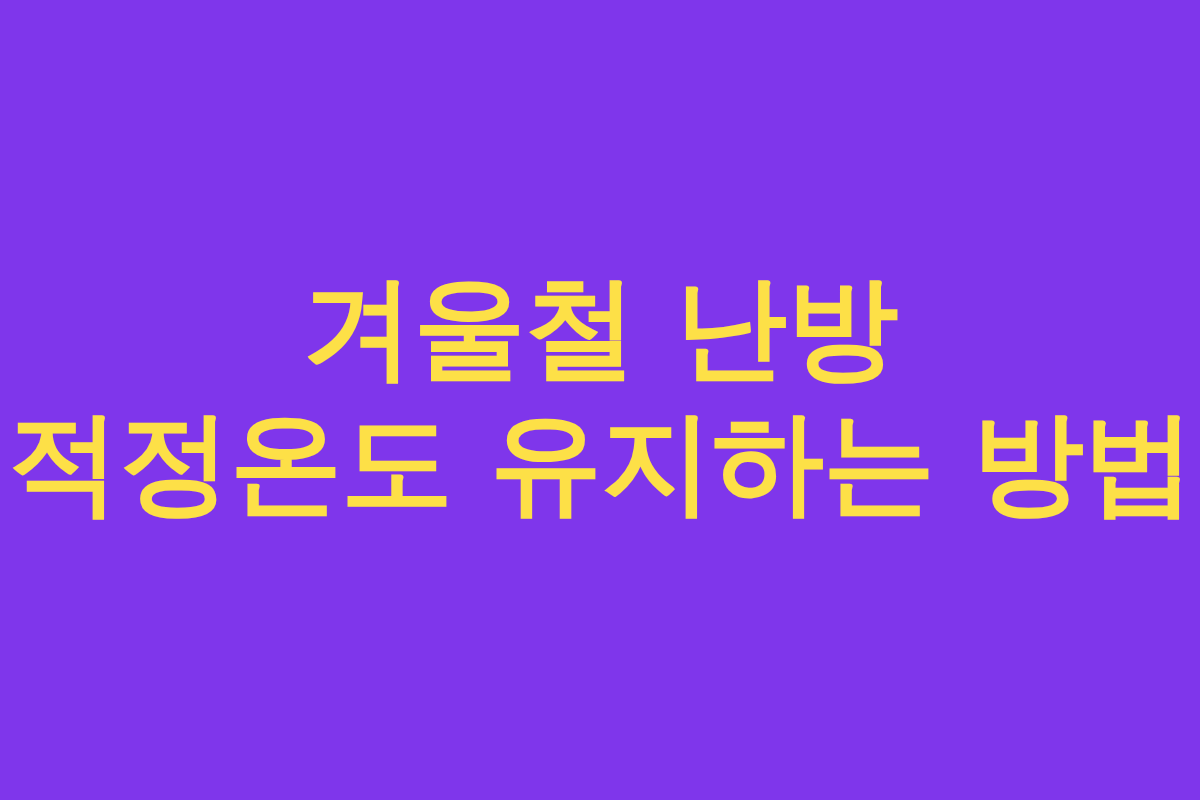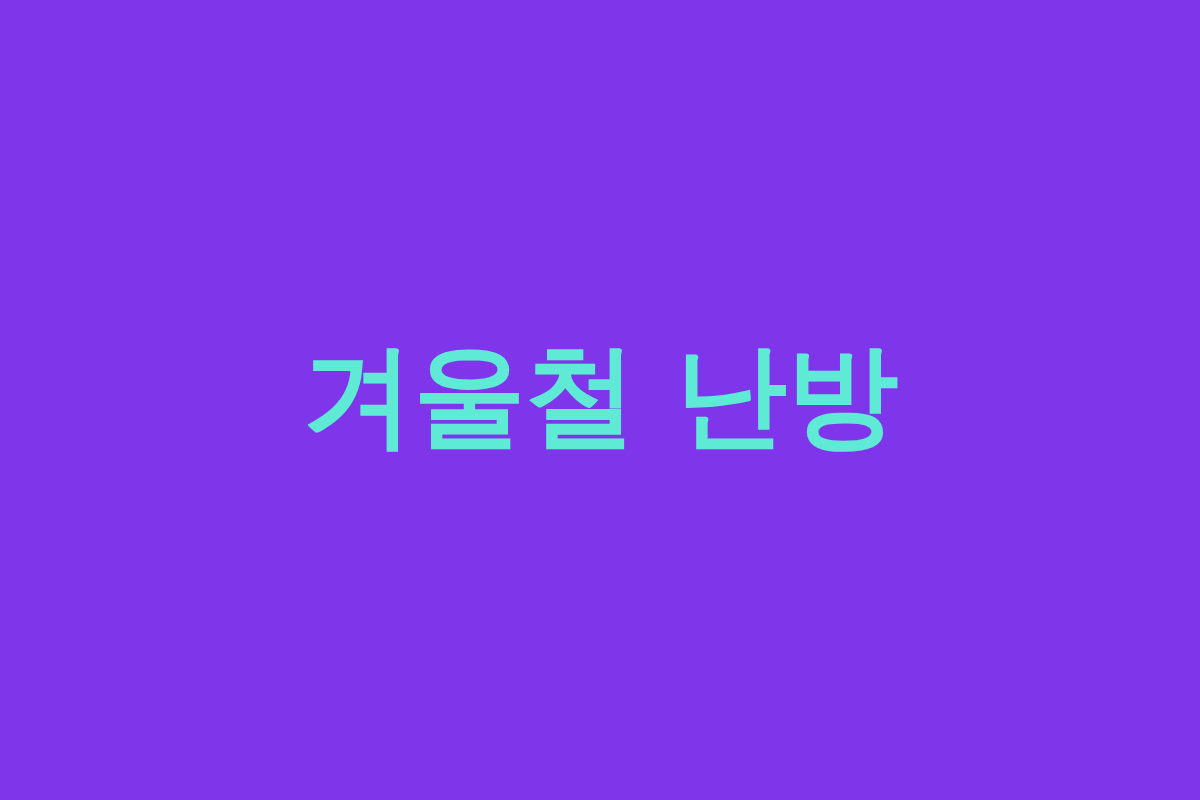--- a/index.html
+++ b/index.html
@@ -29,21 +29,21 @@
   .title-block {
     width: 100%;
     text-align: center;
     padding: 0 8px;
     box-sizing: border-box;
     margin-top: -10px;
   }
 
   .title-line {
     display: block;
-    color: #5eead4;
+    color: #fde047;
     font-family: "DejaVu Sans", "Liberation Sans", sans-serif;
     font-weight: 700;
     font-size: 112px;
     line-height: 135px;
     letter-spacing: -0.5px;
     white-space: nowrap;
     -webkit-font-smoothing: antialiased;
   }
 
   .title-line.line-2 {
@@ -53,16 +53,17 @@
 </style>
 </head>
 <body>
 
 <div class="banner">
 
   <div class="title-block">
 
     <span class="title-line line-1">겨울철 난방</span>
 
+    <span class="title-line line-2">적정온도 유지하는 방법</span>
 
   </div>
 
 </div>
 
 </body></html>

